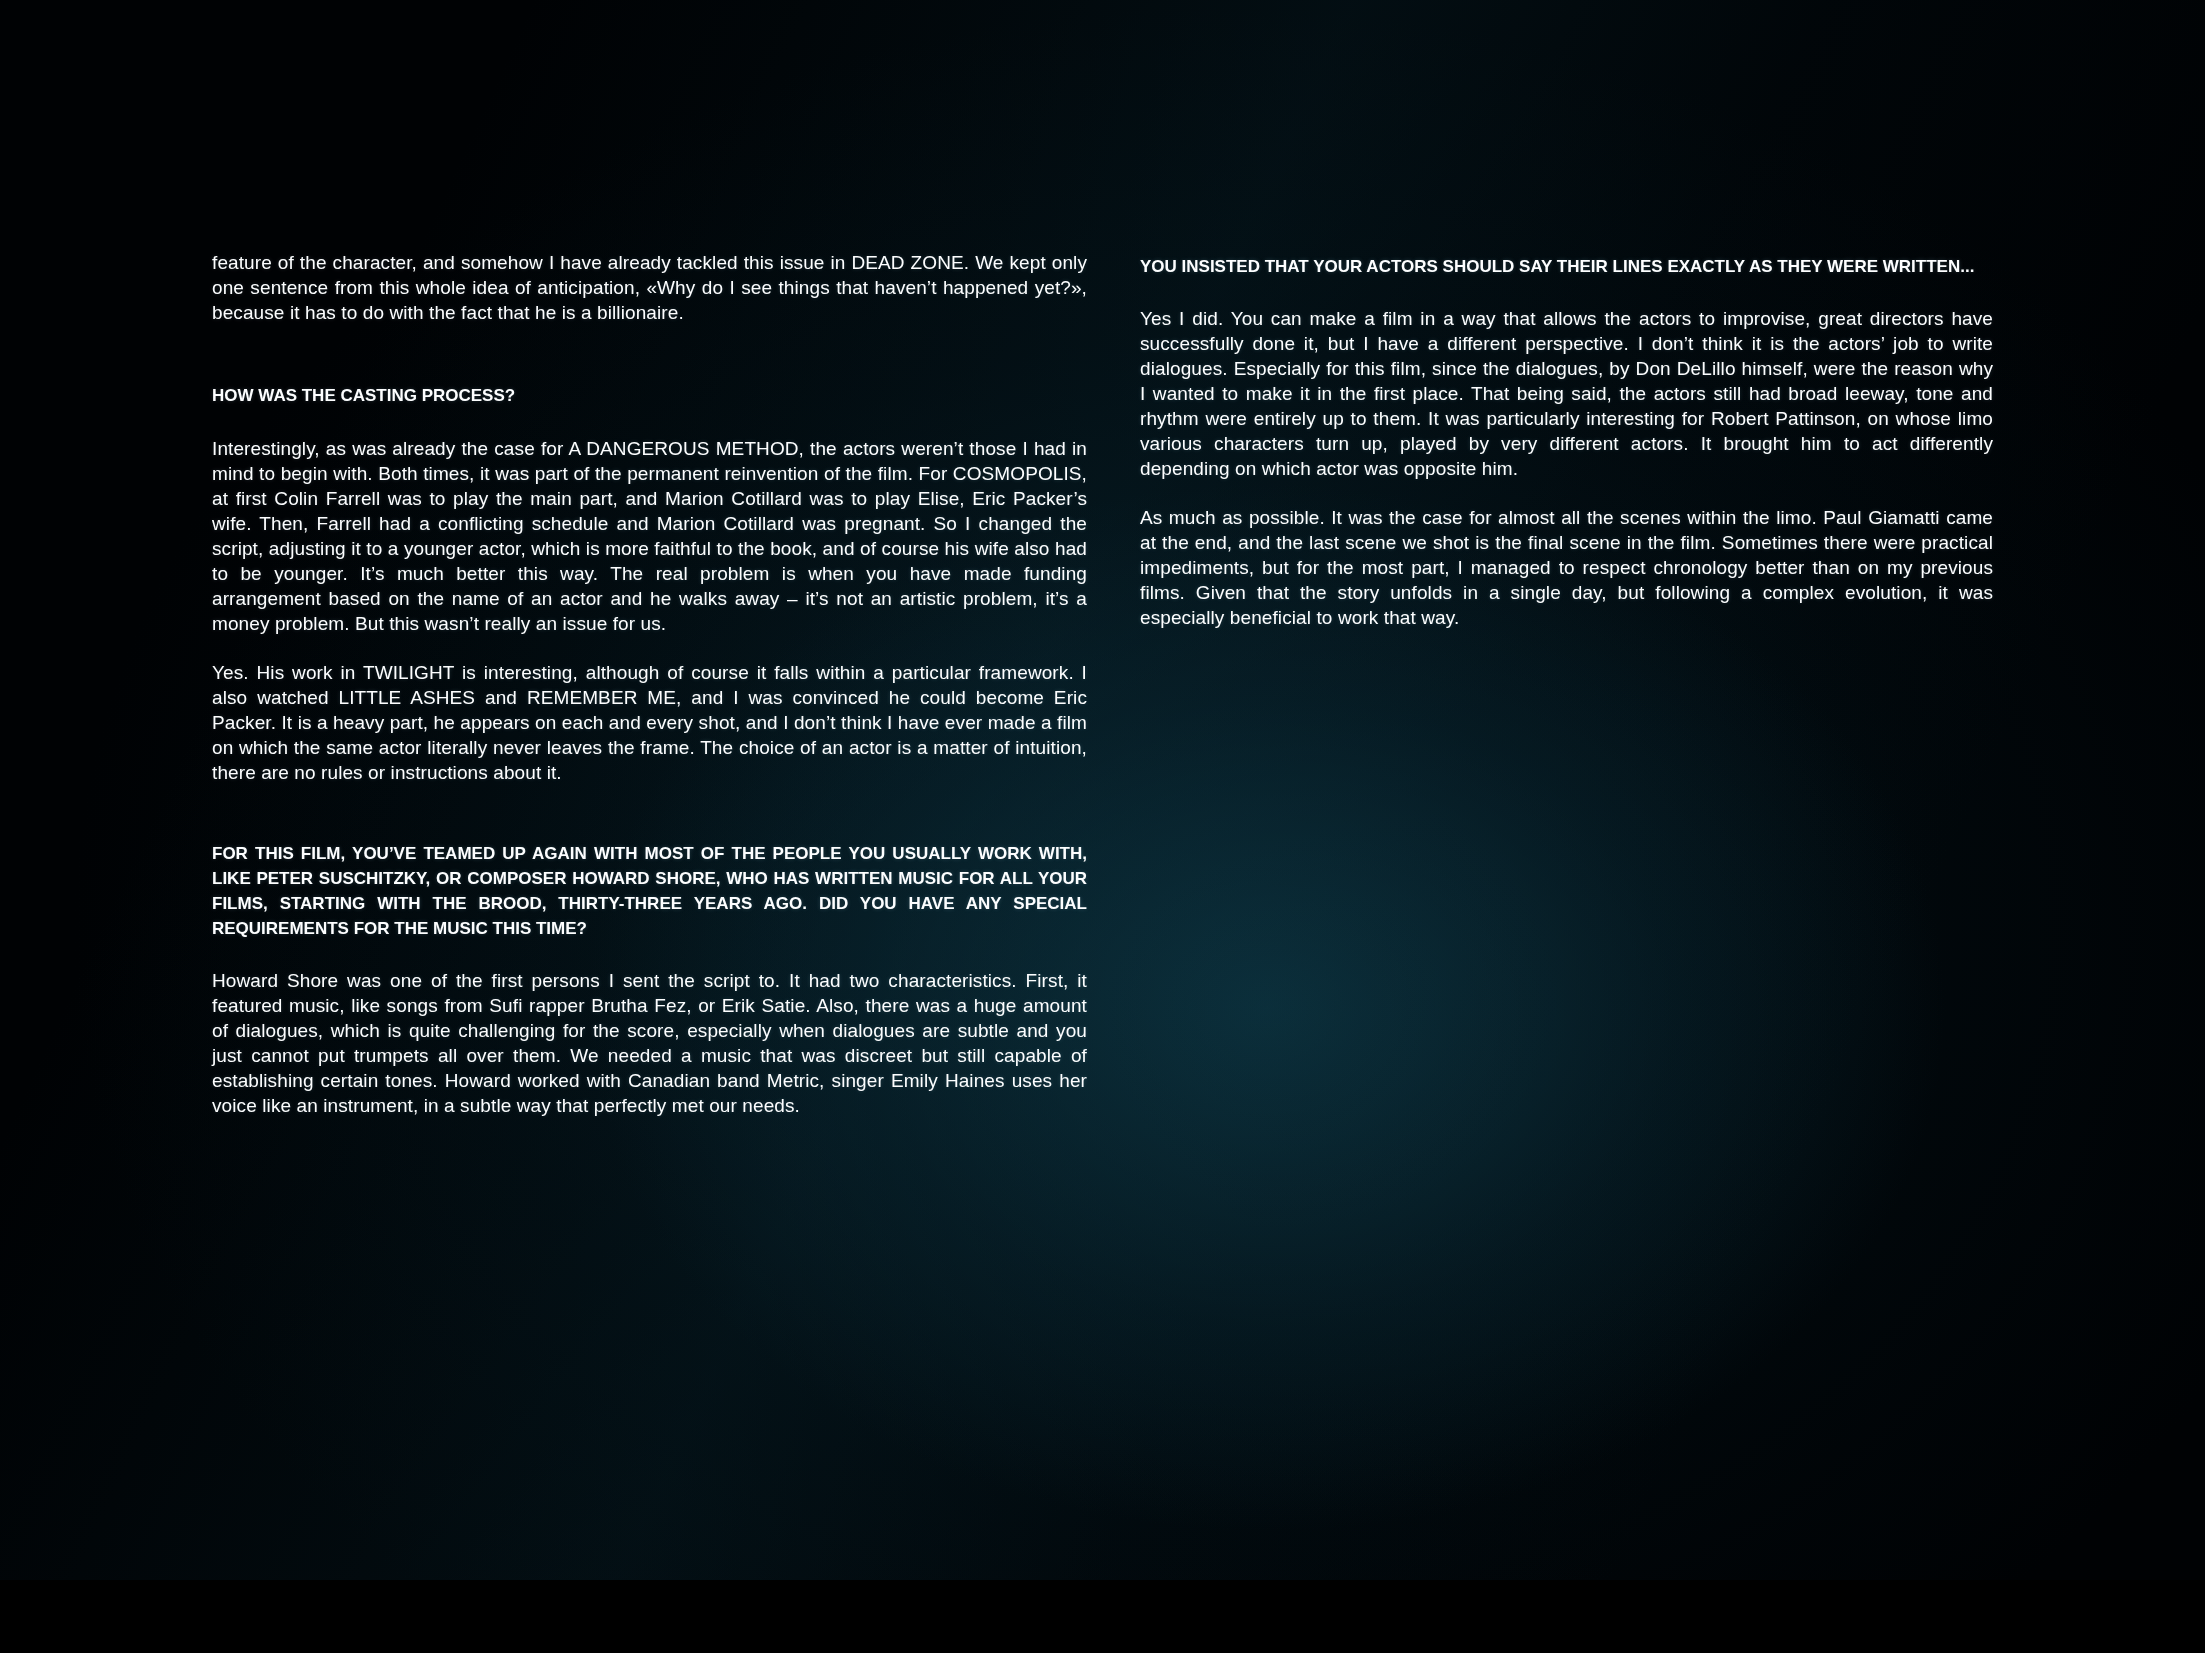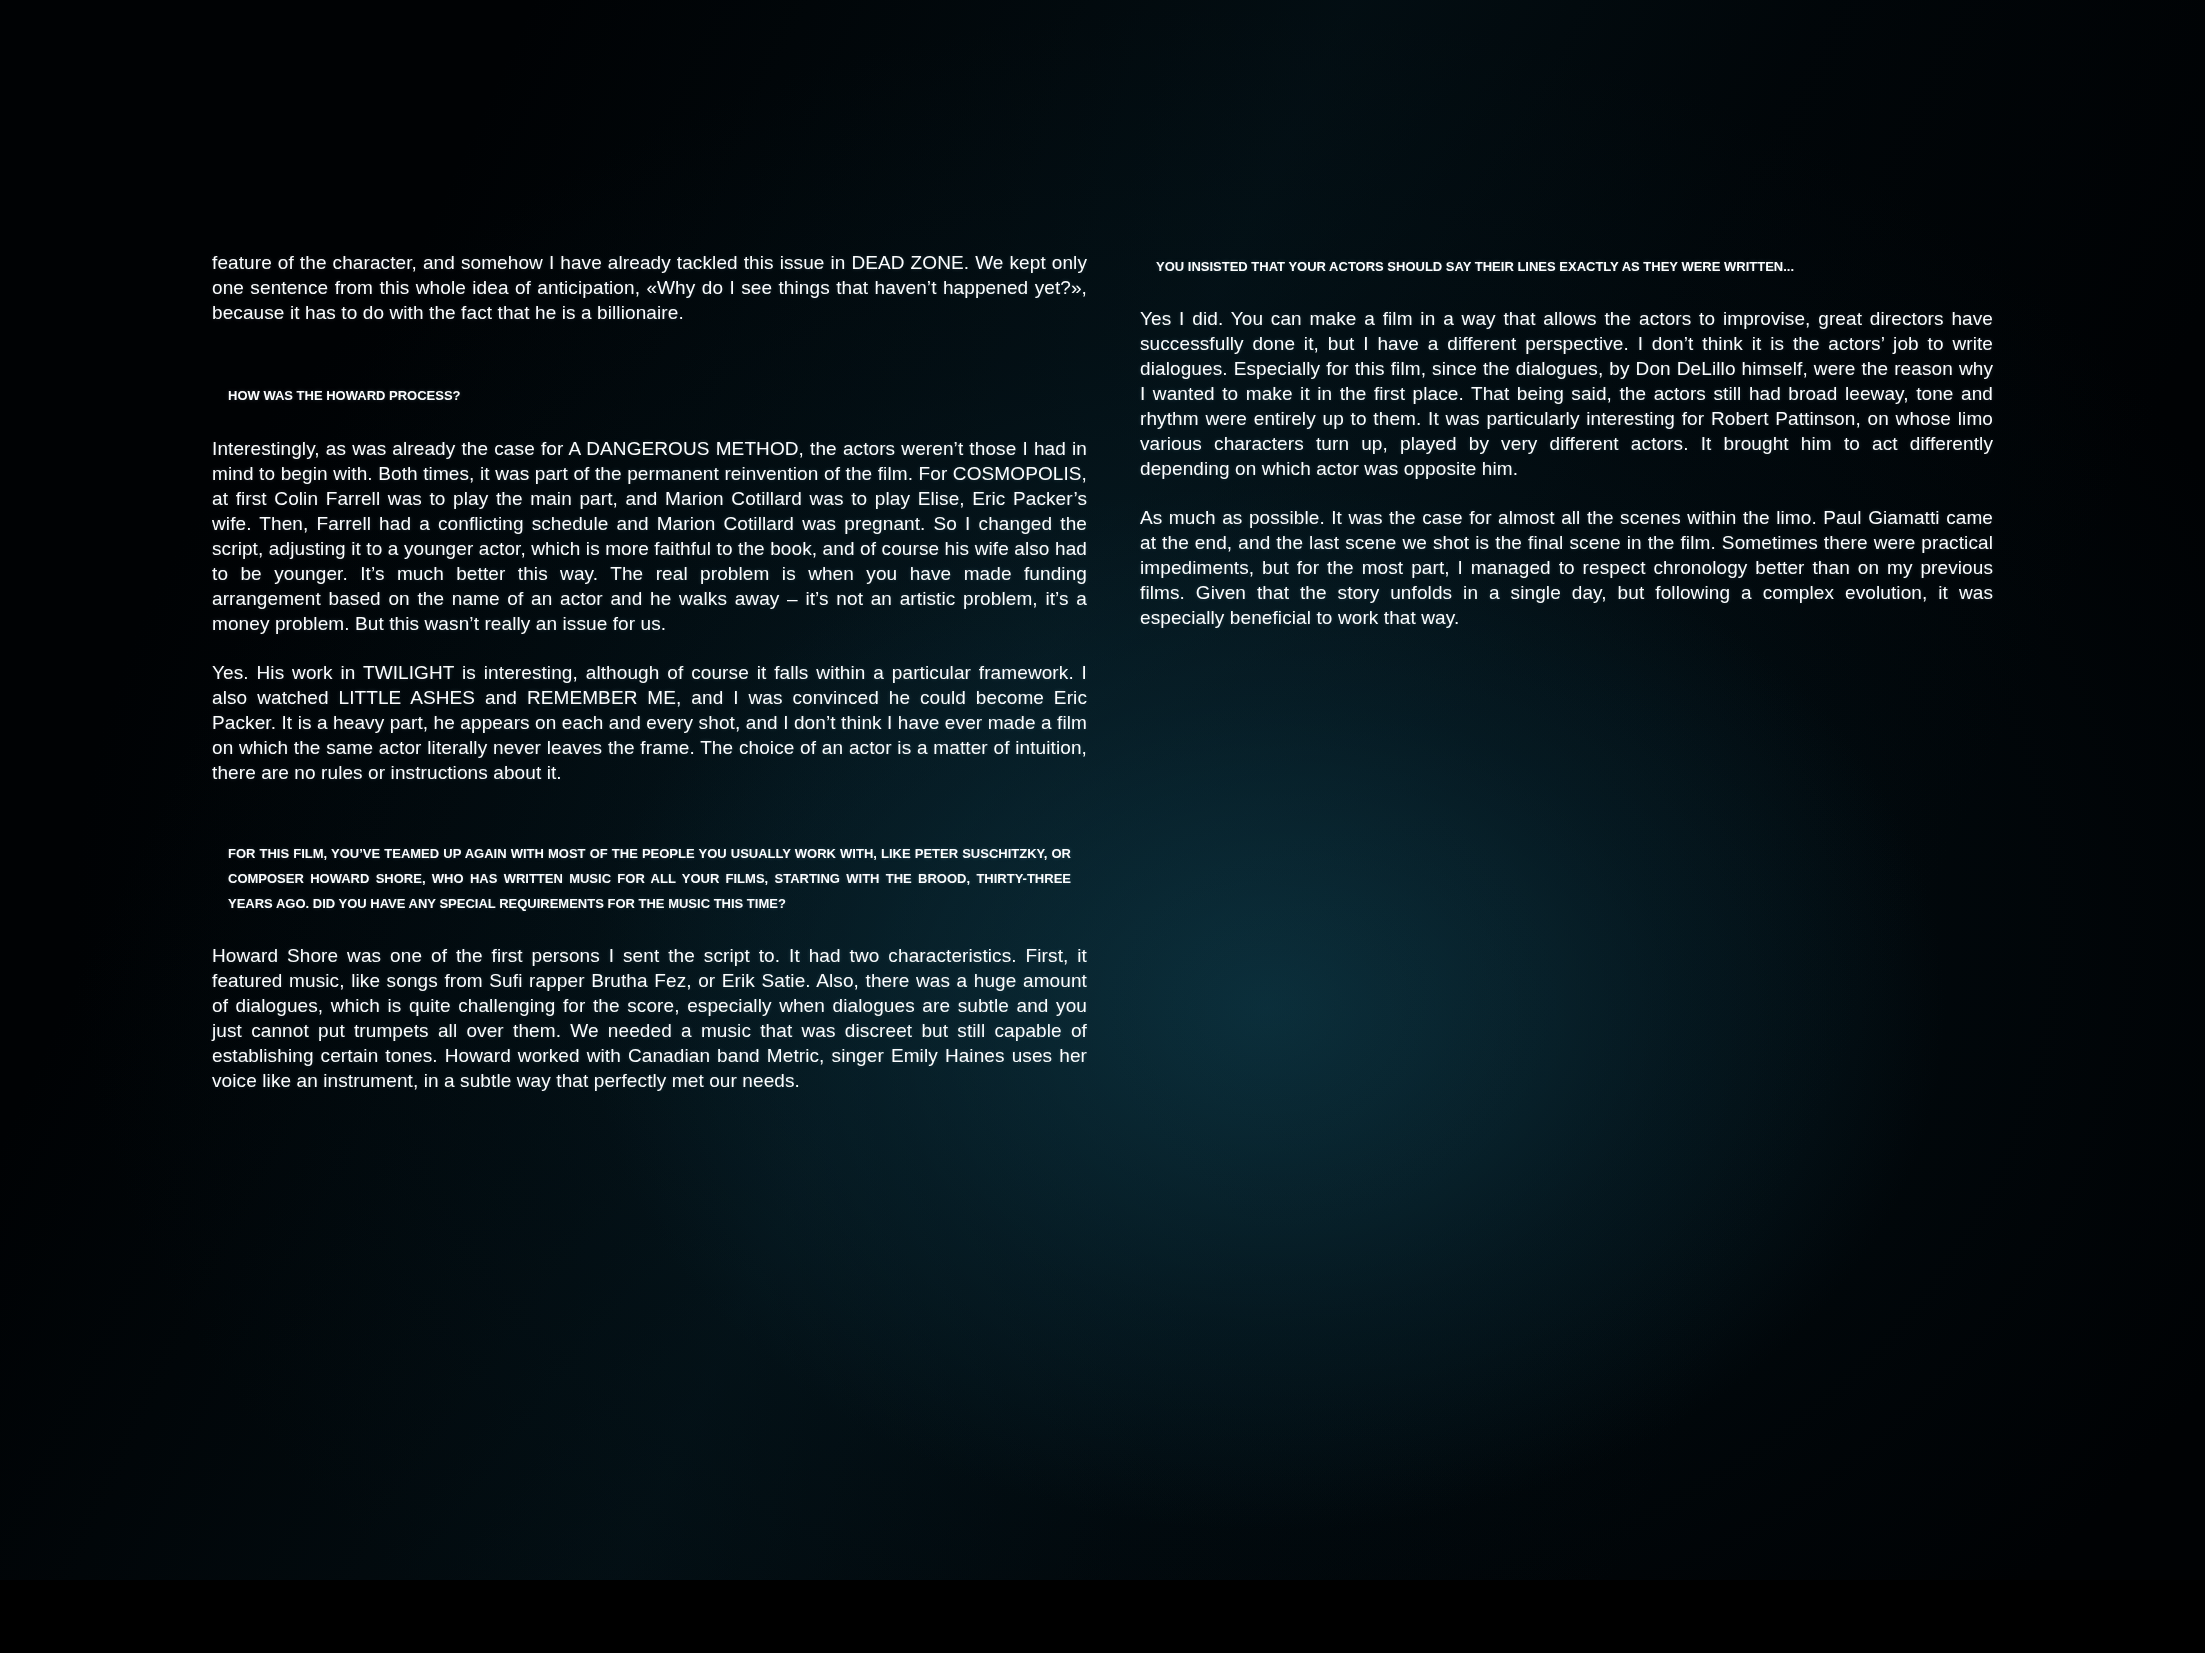--- a/index.html
+++ b/index.html
@@ -25,38 +25,38 @@
   p.answer {
     margin: 0;
     font-size: 19px;
     line-height: 25px;
     text-align: justify;
     letter-spacing: 0.1px;
     text-shadow: 0 0 4.7px rgba(160, 210, 230, 0.20);
   }
 
   h2.question {
-    margin: 16px;
-    font-size: 13px;
+    margin: 0;
+    font-size: 17px;
     line-height: 25px;
     font-weight: 700;
     text-align: justify;
     letter-spacing: 0;
     text-shadow: 0 0 4.7px rgba(160, 210, 230, 0.22);
   }
 </style>
 </head>
 <body>
 
 <div class="page">
 
   <div class="col col-left">
     <p class="answer" style="margin-top:0">feature of the character, and somehow I have already tackled this issue in DEAD ZONE. We kept only one sentence from this whole idea of anticipation, «Why do I see things that haven’t happened yet?», because it has to do with the fact that he is a billionaire.</p>
 
-    <h2 class="question" style="margin-top:58px">HOW WAS THE HOWARD PROCESS?</h2>
+    <h2 class="question" style="margin-top:58px">HOW WAS THE CASTING PROCESS?</h2>
 
     <p class="answer" style="margin-top:28px">Interestingly, as was already the case for A DANGEROUS METHOD, the actors weren’t those I had in mind to begin with. Both times, it was part of the permanent reinvention of the film. For COSMOPOLIS, at first Colin Farrell was to play the main part, and Marion Cotillard was to play Elise, Eric Packer’s wife. Then, Farrell had a conflicting schedule and Marion Cotillard was pregnant. So I changed the script, adjusting it to a younger actor, which is more faithful to the book, and of course his wife also had to be younger. It’s much better this way. The real problem is when you have made funding arrangement based on the name of an actor and he walks away – it’s not an artistic problem, it’s a money problem. But this wasn’t really an issue for us.</p>
 
 
     <p class="answer" style="margin-top:24px">Yes. His work in TWILIGHT is interesting, although of course it falls within a particular framework. I also watched LITTLE ASHES and REMEMBER ME, and I was convinced he could become Eric Packer. It is a heavy part, he appears on each and every shot, and I don’t think I have ever made a film on which the same actor literally never leaves the frame. The choice of an actor is a matter of intuition, there are no rules or instructions about it.</p>
 
     <h2 class="question" style="margin-top:56px">FOR THIS FILM, YOU’VE TEAMED UP AGAIN WITH MOST OF THE PEOPLE YOU USUALLY WORK WITH, LIKE PETER SUSCHITZKY, OR COMPOSER HOWARD SHORE, WHO HAS WRITTEN MUSIC FOR ALL YOUR FILMS, STARTING WITH THE BROOD, THIRTY-THREE YEARS AGO. DID YOU HAVE ANY SPECIAL REQUIREMENTS FOR THE MUSIC THIS TIME?</h2>
 
     <p class="answer" style="margin-top:27px">Howard Shore was one of the first persons I sent the script to. It had two characteristics. First, it featured music, like songs from Sufi rapper Brutha Fez, or Erik Satie. Also, there was a huge amount of dialogues, which is quite challenging for the score, especially when dialogues are subtle and you just cannot put trumpets all over them. We needed a music that was discreet but still capable of establishing certain tones. Howard worked with Canadian band Metric, singer Emily Haines uses her voice like an instrument, in a subtle way that perfectly met our needs.</p>
   </div>

